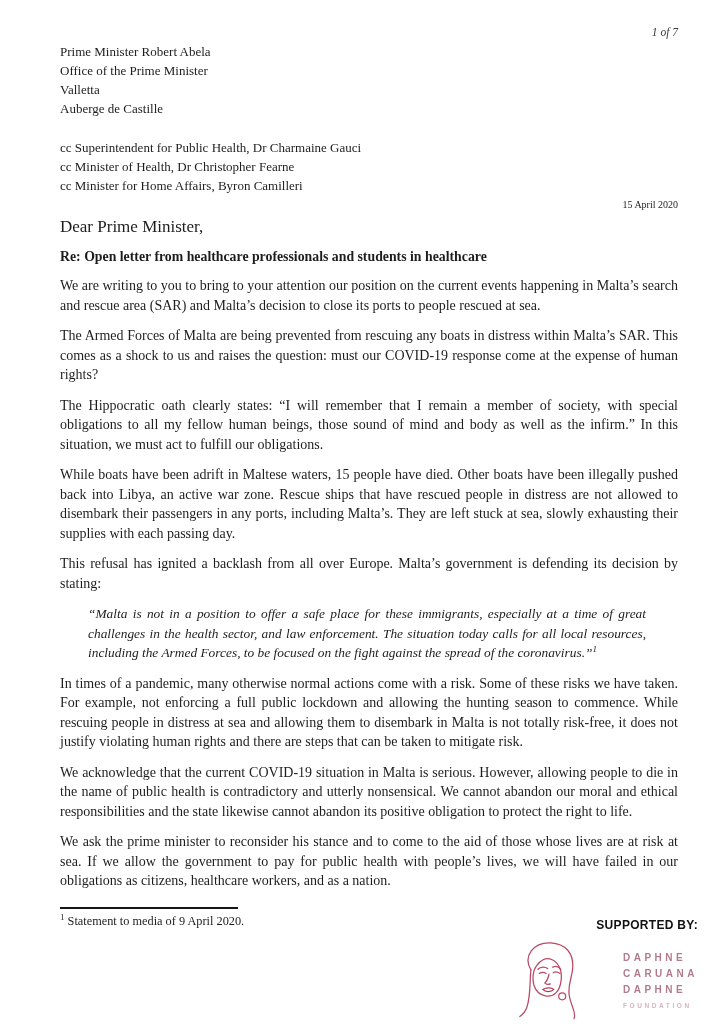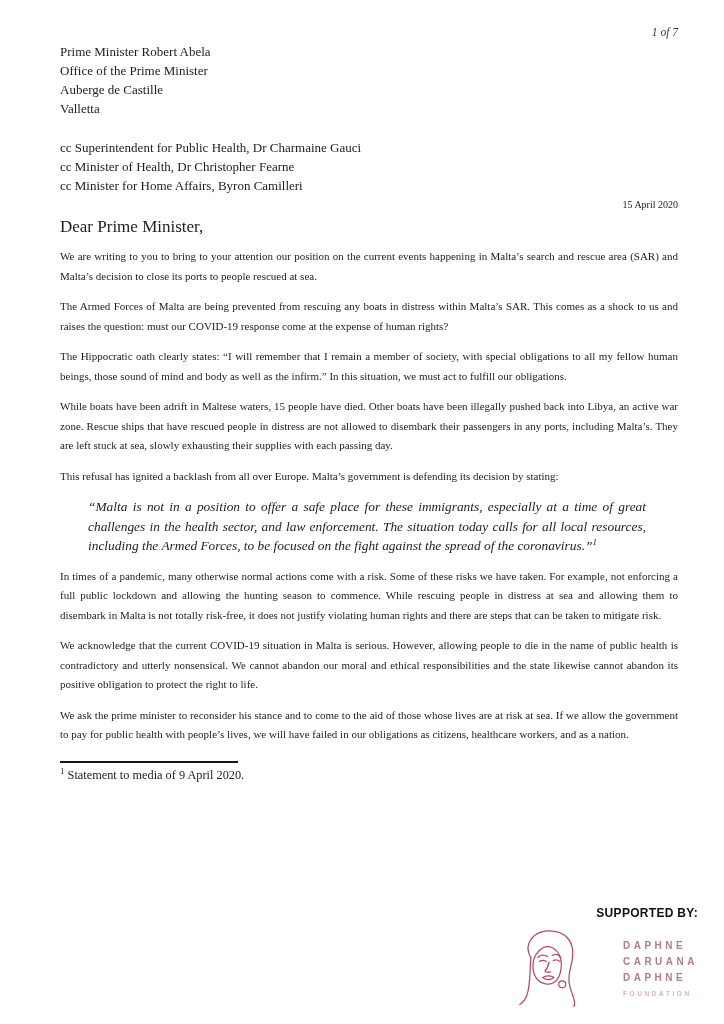--- a/index.html
+++ b/index.html
@@ -37,21 +37,21 @@
     font-size:17px;
     line-height:19px;
     margin-top:3px;
   }
   .subject{
     font-weight:bold;
     font-size:13.8px;
     margin-top:13px;
   }
   p.body-par{
-    font-size:11px;
+    font-size:14px;
     line-height:19.5px;
     text-align:justify;
     margin:11px 0 0 0;
   }
   .blockquote{
     font-size:13.4px;
     line-height:19.5px;
     text-align:justify;
     font-style:italic;
     margin:11px 32px 0 28px;
@@ -63,21 +63,21 @@
     width:178px;
     margin:16px 0 4px 0;
   }
   .footnote{
     font-size:12.3px;
     line-height:17px;
   }
   .footer{
     position:absolute;
     right:26px;
-    bottom:12px;
+    bottom:0;
     width:200px;
     text-align:right;
   }
   .supported-by{
     font-family:"Liberation Sans","DejaVu Sans",sans-serif;
     font-weight:bold;
     font-size:12px;
     letter-spacing:0.3px;
     color:#111;
     margin-bottom:6px;
@@ -110,34 +110,35 @@
 </head>
 <body>
 
 <div class="page">
 
   <div class="pageno">1 of 7</div>
 
   <div class="addr-block">
     <div class="addr-line">Prime Minister Robert Abela</div>
     <div class="addr-line">Office of the Prime Minister</div>
+    <div class="addr-line">Valletta</div>
     <div class="addr-line">Auberge de Castille</div>
-    <div class="addr-line">Valletta</div>
   </div>
 
   <div class="cc-block">
     <div class="cc-line">cc Superintendent for Public Health, Dr Charmaine Gauci</div>
     <div class="cc-line">cc Minister of Health, Dr Christopher Fearne</div>
     <div class="cc-line">cc Minister for Home Affairs, Byron Camilleri</div>
   </div>
 
   <div class="date-line">15 April 2020</div>
 
   <div class="salutation">Dear Prime Minister,</div>
 
+  <div class="subject">Re: Open letter from healthcare professionals and students in healthcare</div>
 
   <p class="body-par">We are writing to you to bring to your attention our position on the current events happening in Malta’s search and rescue area (SAR) and Malta’s decision to close its ports to people rescued at sea.</p>
   <p class="body-par">The Armed Forces of Malta are being prevented from rescuing any boats in distress within Malta’s SAR. This comes as a shock to us and raises the question: must our COVID-19 response come at the expense of human rights?</p>
   <p class="body-par">The Hippocratic oath clearly states: “I will remember that I remain a member of society, with special obligations to all my fellow human beings, those sound of mind and body as well as the infirm.” In this situation, we must act to fulfill our obligations.</p>
   <p class="body-par">While boats have been adrift in Maltese waters, 15 people have died. Other boats have been illegally pushed back into Libya, an active war zone. Rescue ships that have rescued people in distress are not allowed to disembark their passengers in any ports, including Malta’s. They are left stuck at sea, slowly exhausting their supplies with each passing day.</p>
   <p class="body-par">This refusal has ignited a backlash from all over Europe. Malta’s government is defending its decision by stating:</p>
 
   <div class="blockquote"><span>“Malta is not in a position to offer a safe place for these immigrants, especially at a time of great challenges in the health sector, and law enforcement. The situation today calls for all local resources, including the Armed Forces, to be focused on the fight against the spread of the coronavirus.”</span><sup>1</sup></div>
 
   <p class="body-par">In times of a pandemic, many otherwise normal actions come with a risk. Some of these risks we have taken. For example, not enforcing a full public lockdown and allowing the hunting season to commence. While rescuing people in distress at sea and allowing them to disembark in Malta is not totally risk-free, it does not justify violating human rights and there are steps that can be taken to mitigate risk.</p>

